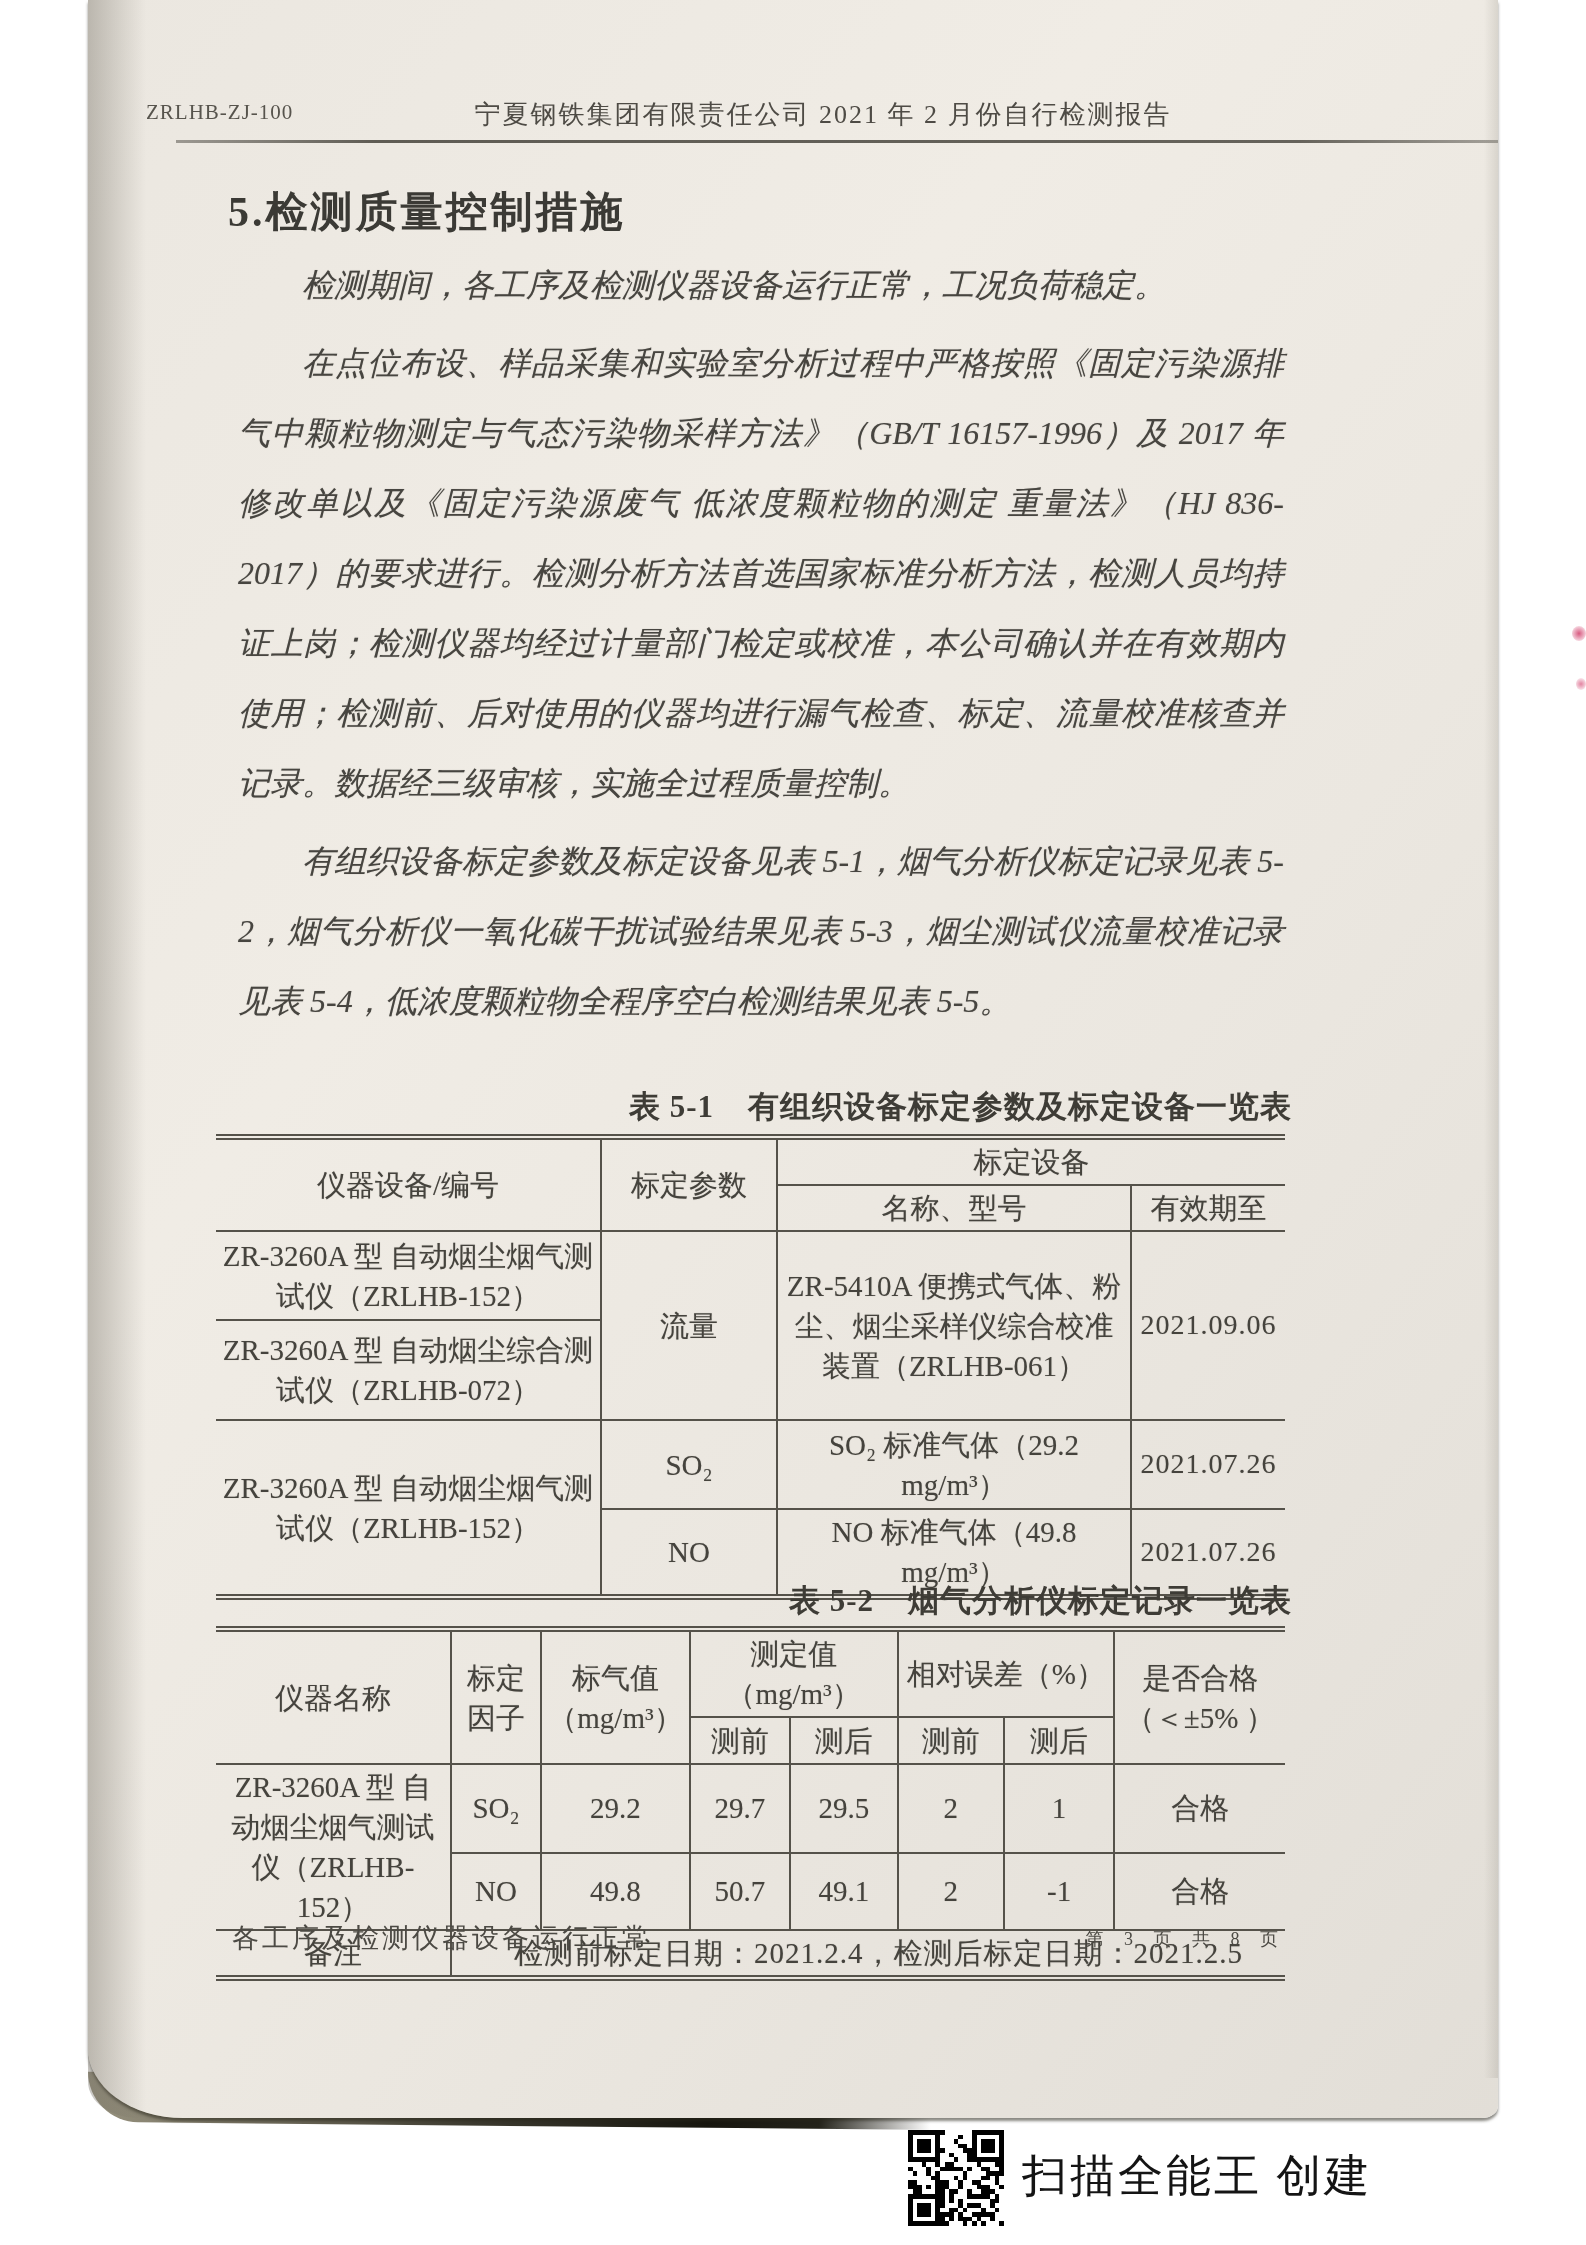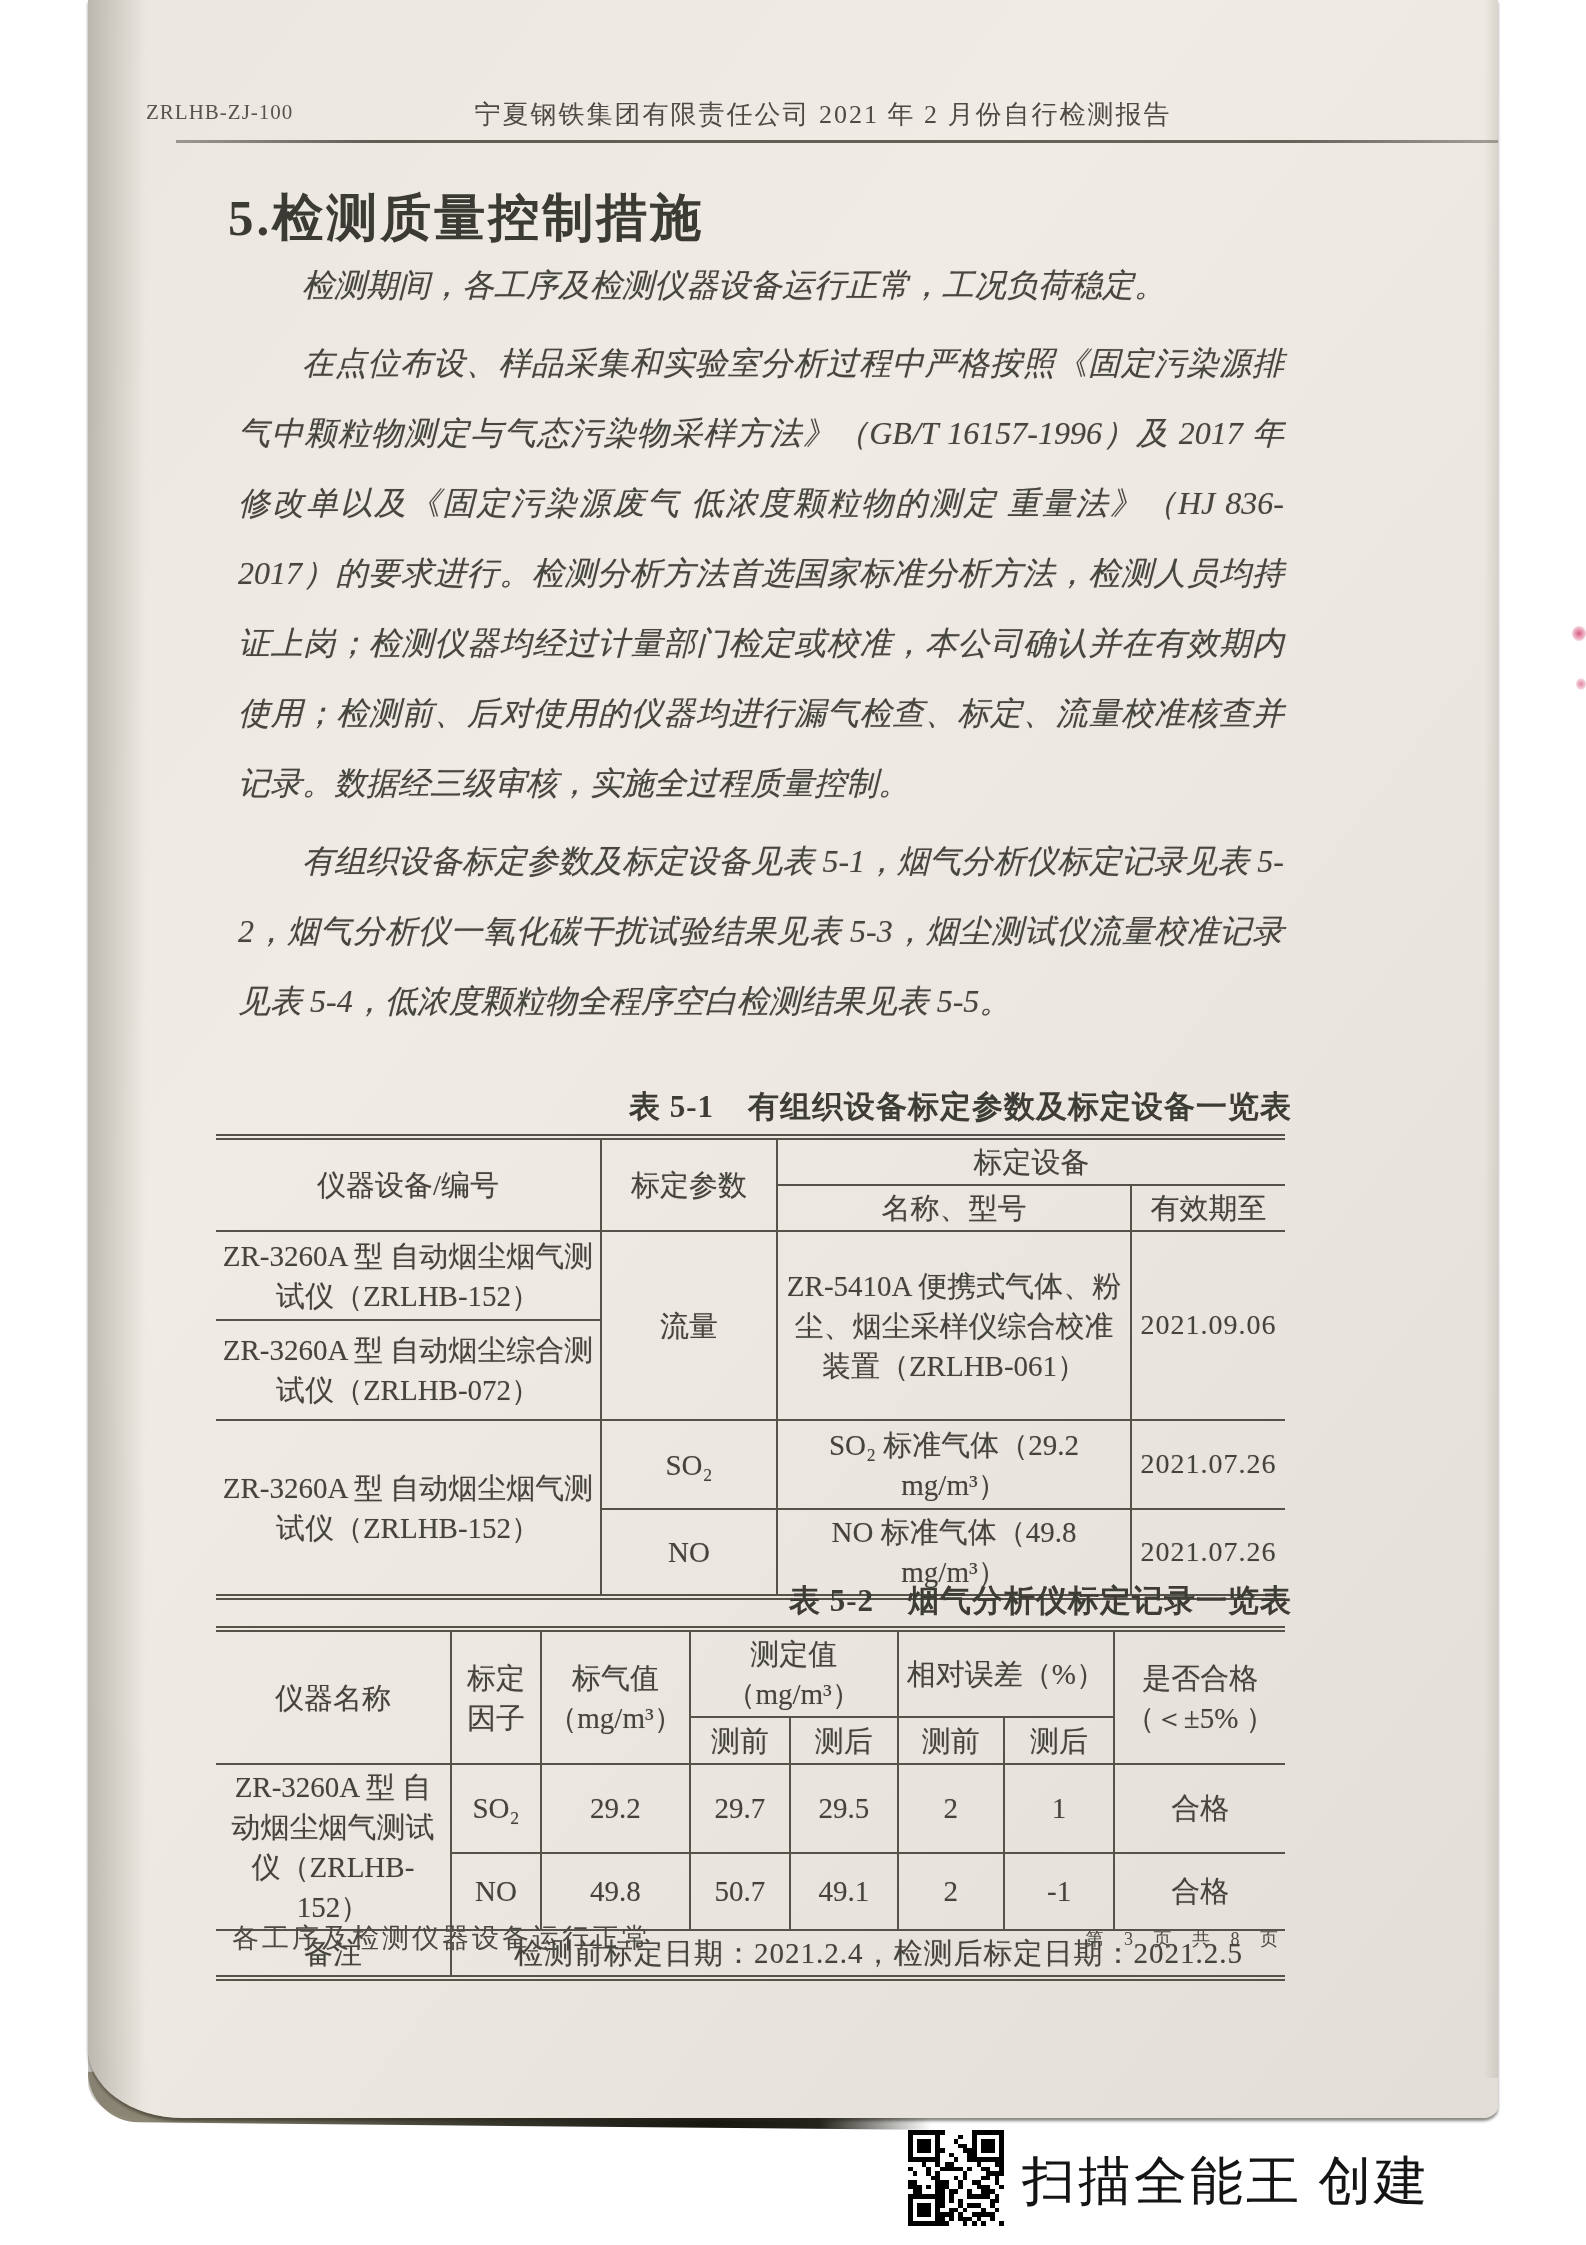--- a/index.html
+++ b/index.html
@@ -21,21 +21,21 @@
     background:linear-gradient(to left,rgba(120,115,104,.18),rgba(120,115,104,0));pointer-events:none;}
 
   
   .hdr-code{position:absolute;left:58px;top:100px;font-size:21px;letter-spacing:1px;color:#57544d;}
   .hdr-title{position:absolute;left:0;top:97px;width:100%;text-align:center;
     transform:translateX(30px);font-size:26px;letter-spacing:2px;color:#4e4b45;}
   .hdr-rule{position:absolute;left:88px;top:140px;width:1322px;height:3px;
     background:linear-gradient(to right,rgba(90,87,80,.55),#5f5c54 15%,#66635b 85%,rgba(90,87,80,.5));border:0;}
 
   
-  .section-title{position:absolute;left:140px;top:184px;font-size:51px;font-weight:bold;
+  .section-title{position:absolute;left:140px;top:184px;font-size:42px;font-weight:bold;
     letter-spacing:3px;color:#3b3a35;}
   .bodytext{position:absolute;left:142px;top:242px;width:1062px;font-size:32px;line-height:70px;
     text-align:justify;color:#474540;text-shadow:0 0 1px rgba(70,67,58,.35);}
   .bodytext p{margin:8px;text-indent:2em;font-style:italic;}
 
   
   .tb-caption{position:absolute;left:142px;width:1062px;text-align:right;font-size:31px;
     font-weight:bold;color:#3e3c36;letter-spacing:1px;}
   .cap1{top:1086px;} .cap2{top:1580px;}
   .tb-caption .cap-no{margin-right:34px;}
@@ -57,21 +57,21 @@
   .ft-page{position:absolute;right:212px;top:1927px;font-size:18px;letter-spacing:8px;color:#4c4a44;}
 
   
   .red-mark{position:absolute;border-radius:50%;z-index:2;
     background:radial-gradient(circle,rgba(214,82,122,.95) 0%,rgba(214,82,122,.25) 70%,rgba(214,82,122,0) 100%);}
   .rm1{left:1484px;top:626px;width:14px;height:15px;}
   .rm2{left:1488px;top:678px;width:10px;height:12px;opacity:.75;}
 
   
   .qr{position:absolute;left:908px;top:2130px;width:96px;height:96px;}
-  .wm-text{position:absolute;left:1022px;top:2146px;font-size:53px;color:#141414;
+  .wm-text{position:absolute;left:1022px;top:2146px;font-size:45px;color:#141414;
     letter-spacing:3px;font-family:"Liberation Serif","DejaVu Serif",serif;}
 </style>
 </head>
 <body>
 
 <div class="page-shadow"></div>
 
 <div class="paper">
 
   <div class="hdr-code">ZRLHB-ZJ-100</div>

